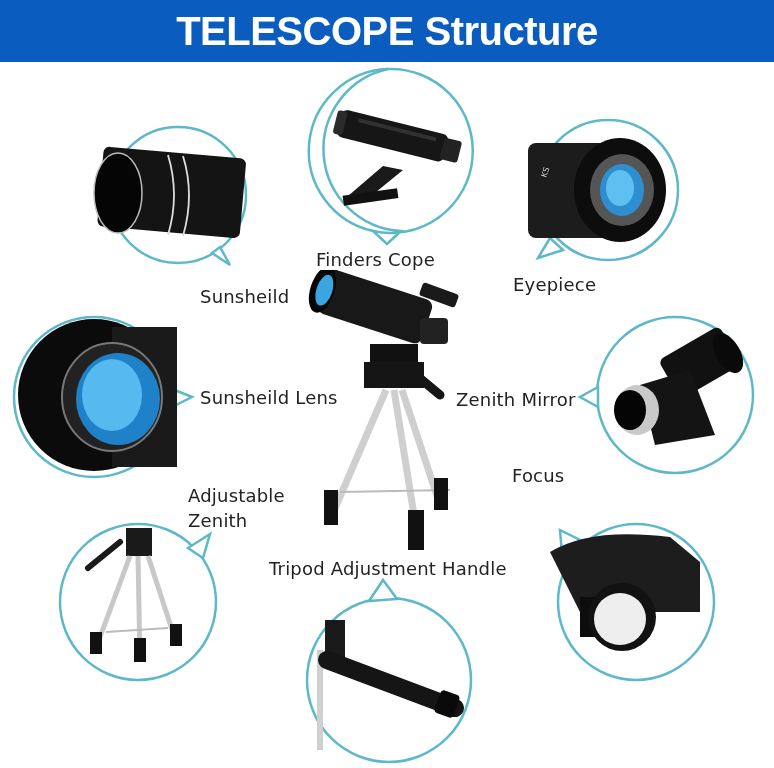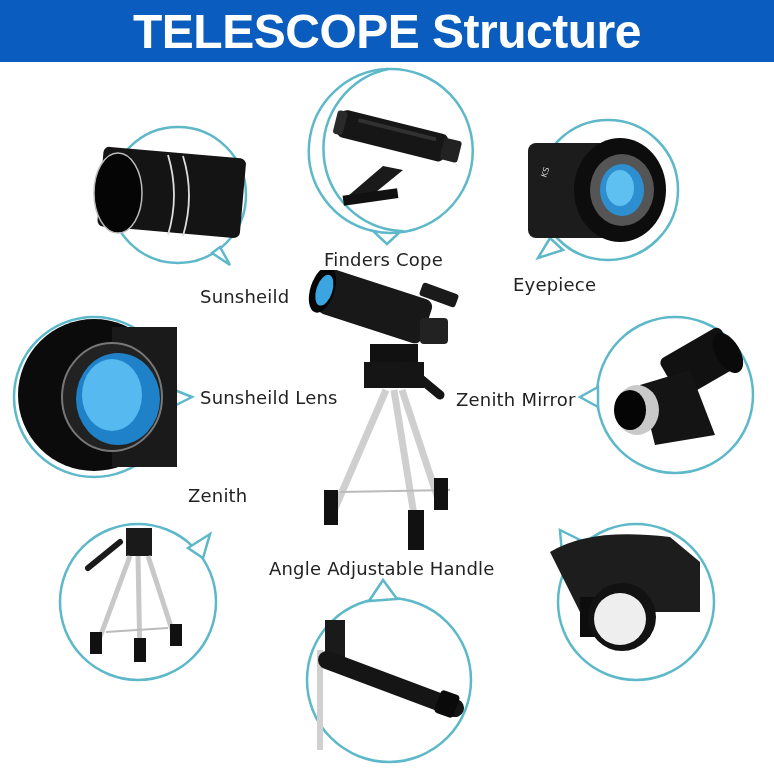--- a/index.html
+++ b/index.html
@@ -1,20 +1,20 @@
 <!DOCTYPE html>
 <html><head>
 <meta charset="utf-8">
 <style>
   html, body { margin: 0; padding: 0; background: #ffffff; }
   body { width: 774px; height: 768px; position: relative; overflow: hidden;
          font-family: "Liberation Sans", "DejaVu Sans", sans-serif; }
   .header { position: absolute; left: 0; top: 0; width: 774px; height: 62px;
             background: #0b5cbf; display: flex; align-items: center; justify-content: center; }
-  .header h1 { margin: 0; color: #ffffff; font-size: 48px; font-weight: bold;
+  .header h1 { margin: 0; color: #ffffff; font-size: 40px; font-weight: bold;
                letter-spacing: -0.5px; font-family: "Liberation Sans", sans-serif; }
   .bubble { position: absolute; }
   .bubble svg { position: absolute; left: 0; top: 0; overflow: visible; }
   .label { position: absolute; color: #222; font-size: 18px; line-height: 25px;
            font-family: "DejaVu Sans", sans-serif; letter-spacing: 0.2px; white-space: nowrap; }
   .center { position: absolute; left: 300px; top: 270px; width: 170px; height: 290px; }
 </style>
 </head>
 <body>
 
@@ -29,21 +29,21 @@
     <g transform="rotate(14 85 80)">
       <rect x="32" y="55" width="110" height="28" rx="6" fill="#161616"></rect>
       <rect x="138" y="58" width="18" height="22" rx="3" fill="#222"></rect>
       <rect x="28" y="57" width="10" height="24" rx="3" fill="#2a2a2a"></rect>
       <rect x="50" y="60" width="80" height="4" fill="#444" opacity="0.6"></rect>
     </g>
     <polygon points="80,100 100,104 62,135 45,130" fill="#1a1a1a"></polygon>
     <rect x="40" y="126" width="55" height="10" fill="#111" transform="rotate(-8 67 131)"></rect>
   </svg>
 </div>
-<div class="label" style="left:324px;top:247px;">Finders Cope</div>
+<div class="label" style="left:316px;top:247px;">Finders Cope</div>
 
 <div class="bubble" style="left:108px;top:125px;width:140px;height:145px;">
   <svg width="140" height="145">
     <circle cx="70" cy="70" r="68" fill="#fff" stroke="#5db8c9" stroke-width="2.5"></circle>
     <polygon points="104,128 122,140 112,122" fill="#fff" stroke="#5db8c9" stroke-width="2.5"></polygon>
     <rect x="-8" y="28" width="143" height="80" rx="6" fill="#141414" transform="rotate(5 70 70)"></rect>
     <ellipse cx="10" cy="68" rx="24" ry="40" fill="#050505" stroke="#bbb" stroke-width="1.5"></ellipse>
     <path d="M60,30 Q72,70 60,110" stroke="#ddd" stroke-width="1.8" fill="none"></path>
     <path d="M75,31 Q87,70 75,111" stroke="#ddd" stroke-width="1.8" fill="none"></path>
   </svg>
@@ -84,51 +84,53 @@
     <rect x="85" y="25" width="70" height="45" rx="6" fill="#111" transform="rotate(-30 120 48)"></rect>
     <ellipse cx="148" cy="38" rx="12" ry="22" fill="#0a0a0a" transform="rotate(-30 148 38)"></ellipse>
     <polygon points="60,70 110,55 135,120 75,130" fill="#141414"></polygon>
     <ellipse cx="57" cy="95" rx="22" ry="25" fill="#c9c9c9"></ellipse>
     <ellipse cx="50" cy="95" rx="16" ry="20" fill="#050505"></ellipse>
   </svg>
 </div>
 <div class="label" style="left:456px;top:387px;">Zenith Mirror</div>
 
 <div class="label" style="left:188px;top:483px;">
+  <div>Adjustable</div>
   <div>Zenith</div>
 </div>
 <div class="bubble" style="left:58px;top:520px;width:160px;height:160px;">
   <svg width="160" height="160">
     <circle cx="80" cy="82" r="78" fill="#fff" stroke="#5db8c9" stroke-width="2.5"></circle>
     <polygon points="130,28 152,14 145,38" fill="#fff" stroke="#5db8c9" stroke-width="2.5"></polygon>
     <rect x="68" y="8" width="26" height="28" fill="#1a1a1a"></rect>
     <line x1="62" y1="22" x2="30" y2="48" stroke="#1a1a1a" stroke-width="6" stroke-linecap="round"></line>
     <line x1="72" y1="36" x2="38" y2="128" stroke="#c8c8c8" stroke-width="5"></line>
     <line x1="80" y1="36" x2="82" y2="140" stroke="#c8c8c8" stroke-width="5"></line>
     <line x1="90" y1="36" x2="118" y2="122" stroke="#c8c8c8" stroke-width="5"></line>
     <line x1="48" y1="112" x2="110" y2="108" stroke="#bbb" stroke-width="2"></line>
     <rect x="32" y="112" width="12" height="22" fill="#111"></rect>
     <rect x="76" y="118" width="12" height="24" fill="#111"></rect>
     <rect x="112" y="104" width="12" height="22" fill="#111"></rect>
   </svg>
 </div>
 
-<div class="label" style="left:269px;top:556px;">Angle Adjustable Handle</div>
+<div class="label" style="left:269px;top:556px;">Tripod Adjustment Handle</div>
 <div class="bubble" style="left:305px;top:580px;width:168px;height:185px;">
   <svg width="168" height="185">
     <circle cx="84" cy="100" r="82" fill="#fff" stroke="#5db8c9" stroke-width="2.5"></circle>
     <polygon points="64,21 78,0 92,19" fill="#fff" stroke="#5db8c9" stroke-width="2.5"></polygon>
     <rect x="12" y="70" width="6" height="100" fill="#d0d0d0"></rect>
     <rect x="20" y="40" width="20" height="40" fill="#1a1a1a"></rect>
     <line x1="22" y1="80" x2="150" y2="128" stroke="#151515" stroke-width="18" stroke-linecap="round"></line>
     <rect x="132" y="112" width="20" height="24" rx="4" fill="#0a0a0a" transform="rotate(20 142 124)"></rect>
   </svg>
 </div>
 
 <div class="label" style="left:512px;top:463px;">
+  <div>Focus</div>
 </div>
 <div class="bubble" style="left:550px;top:522px;width:168px;height:158px;">
   <svg width="168" height="158">
     <circle cx="86" cy="80" r="78" fill="#fff" stroke="#5db8c9" stroke-width="2.5"></circle>
     <polygon points="12,32 10,8 30,18" fill="#fff" stroke="#5db8c9" stroke-width="2.5"></polygon>
     <path d="M0,30 Q40,5 120,15 L150,40 L150,90 L30,90 Z" fill="#1d1d1d"></path>
     <rect x="30" y="75" width="70" height="40" fill="#0d0d0d"></rect>
     <circle cx="72" cy="95" r="34" fill="#121212"></circle>
     <circle cx="70" cy="97" r="26" fill="#eeeeee"></circle>
   </svg>

